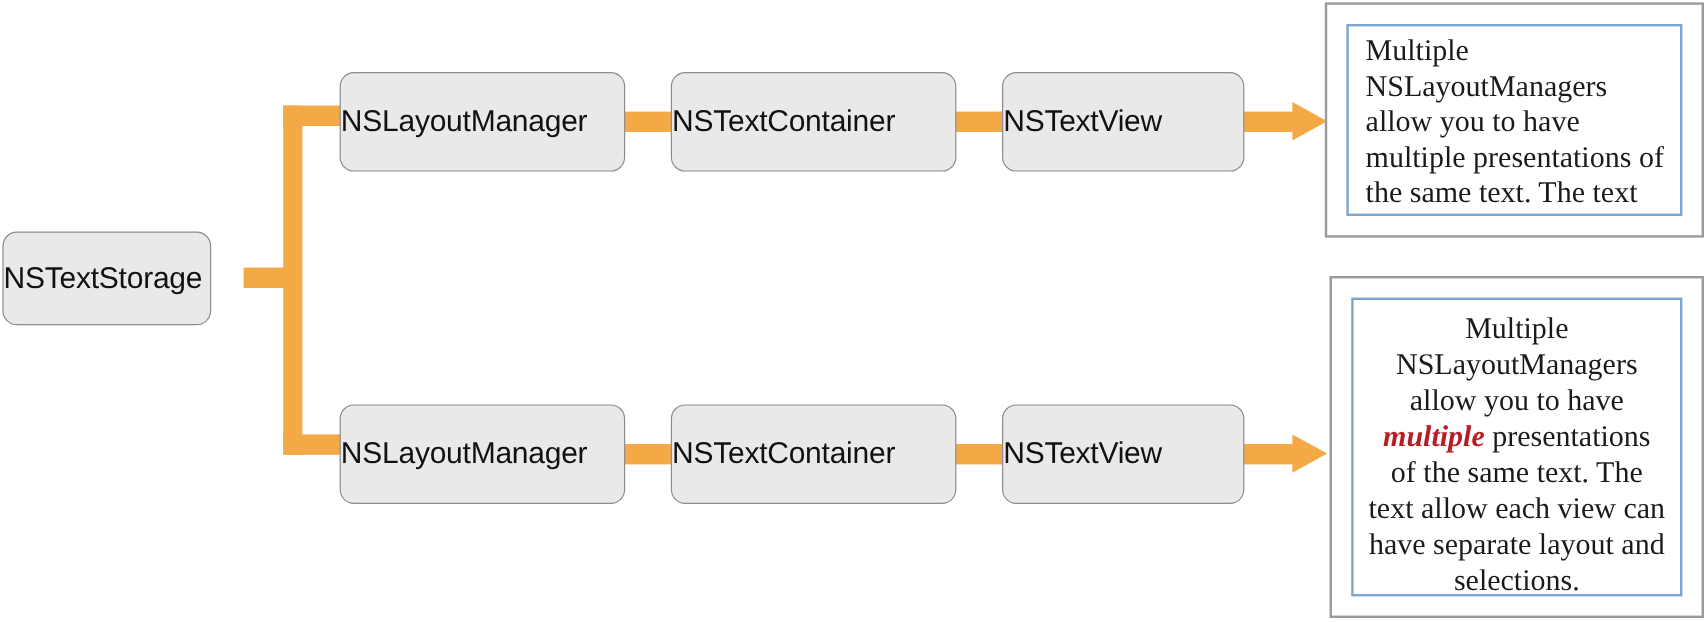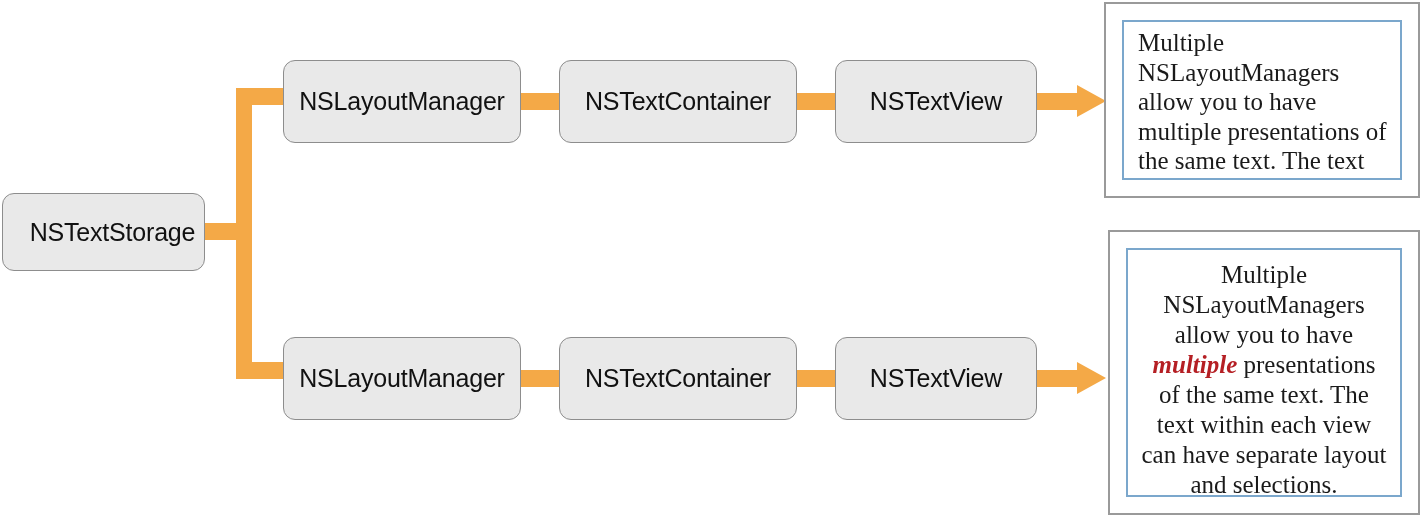--- a/index.html
+++ b/index.html
@@ -20,21 +20,20 @@
 
   
   .node {
     position: absolute;
     box-sizing: border-box;
     background: #e9e9e9;
     border: 1.5px solid #8d8d8d;
     border-radius: 12px;
     display: flex;
     align-items: center;
-    justify-content: center;
     font-family: "Liberation Sans", sans-serif;
     font-size: 25px;
     color: #111111;
     letter-spacing: -0.2px;
     z-index: 4;
   }
   .node-label {
     white-space: nowrap;
   }
 
@@ -89,21 +88,21 @@
     color: #b51f24;
     font-weight: bold;
     font-style: italic;
   }
 </style>
 </head>
 <body>
 
 <div id="canvas">
 
-  <div class="node" style="left:2px; top:193px; width:203px; height:78px;padding-left:18px;">
+  <div class="node" style="left:2px; top:193px; width:174px; height:78px;">
     <span class="node-label">NSTextStorage</span>
   </div>
 
   <div class="conn" style="left:203px; top:223px; width:40px; height:17px;"></div>
 
   <div class="conn" style="left:236px; top:88px; width:16px; height:291px;"></div>
 
   <div class="conn" style="left:236px; top:88px; width:55px; height:17px;"></div>
 
   <div class="conn" style="left:236px; top:362px; width:55px; height:17px;"></div>
@@ -147,17 +146,17 @@
 
   <div class="node" style="left:835px; top:337px; width:202px; height:83px;">
     <span class="node-label">NSTextView</span>
   </div>
 
   <div class="conn" style="left:1032px; top:370px; width:48px; height:17px;"></div>
   <div class="arrow-head" style="left:1077px; top:362px;"></div>
 
   <div class="textpanel tp-bottom" style="left:1108px; top:230px; width:312px; height:285px;">
     <div class="textpanel-inner">
-      <span>Multiple NSLayoutManagers allow you to have </span><span class="em-red">multiple</span><span> presentations of the same text. The text within each view can have separate layout and selections.</span>
+      <span>Multiple NSLayoutManagers allow you to have </span><span class="em-red">multiple</span><span> presentations of the same text. The text allow each view can have separate layout and selections.</span>
     </div>
   </div>
 
 </div>
 
 </body></html>

